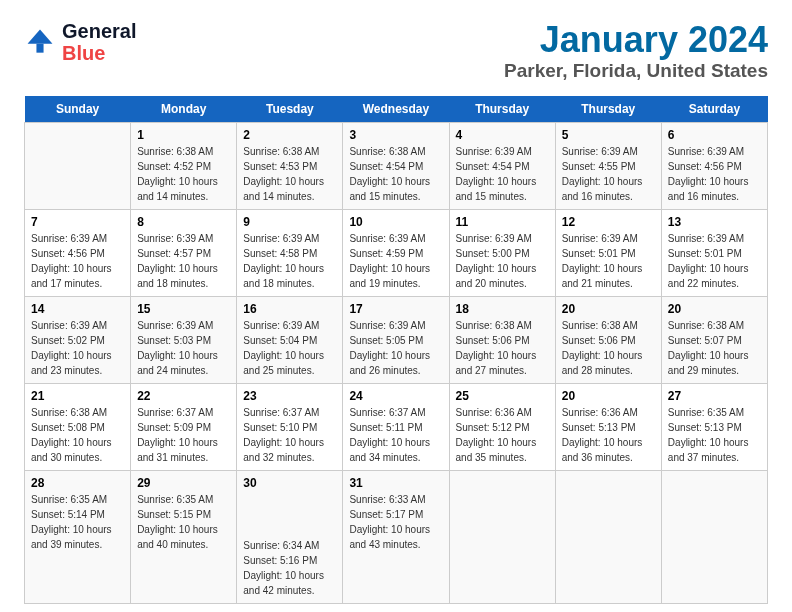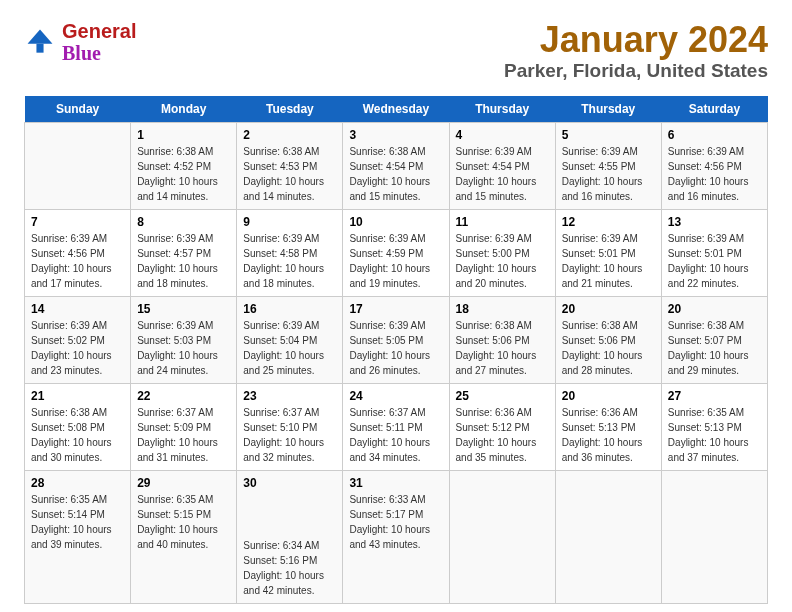--- a/index.html
+++ b/index.html
@@ -19,33 +19,33 @@
     .logo {
       display: flex;
       align-items: center;
       gap: 6px;
     }
     .logo-text {
       font-size: 20px;
       font-weight: bold;
       line-height: 1.1;
     }
-    .logo-text .general { color: #b91c1c; }
-    .logo-text .blue { color: #a21caf; font-family: Liberation Serif, serif; }
+    .logo-text .general { color: #0f172a; }
+    .logo-text .blue { color: #ef4444; }
     .logo-icon {
       width: 32px;
       height: 32px;
     }
     .title-block {
       text-align: right;
     }
     .cal-title {
       font-size: 36px;
       font-weight: bold;
-      color: #a16207;
+      color: #0369a1;
       line-height: 1.1;
     }
     .cal-subtitle {
       font-size: 19px;
       color: #555;
       font-weight: bold;
     }
     table {
       width: 100%;
       border-collapse: collapse;

